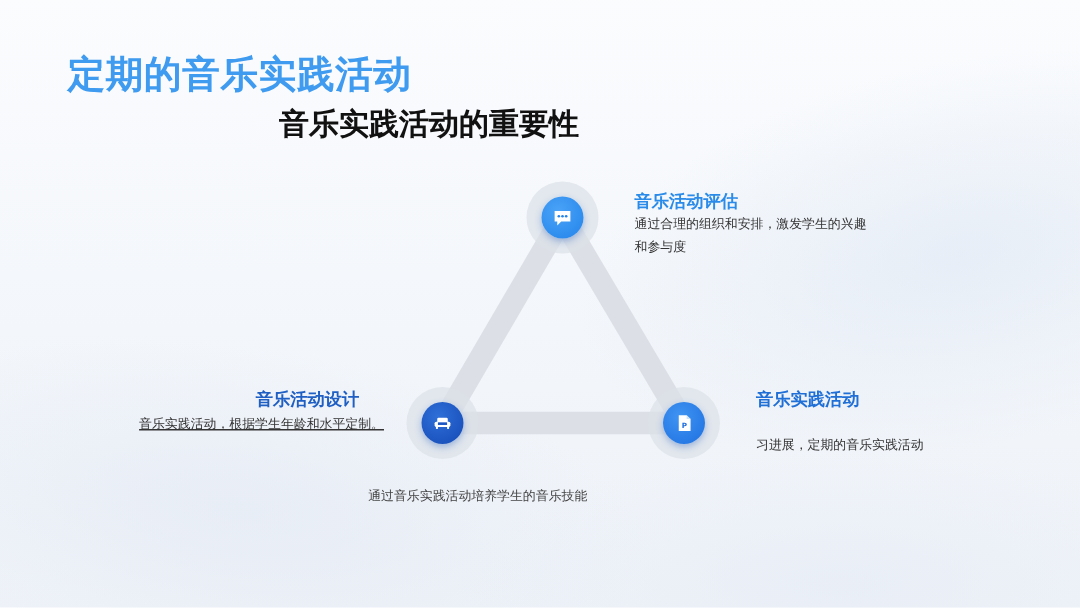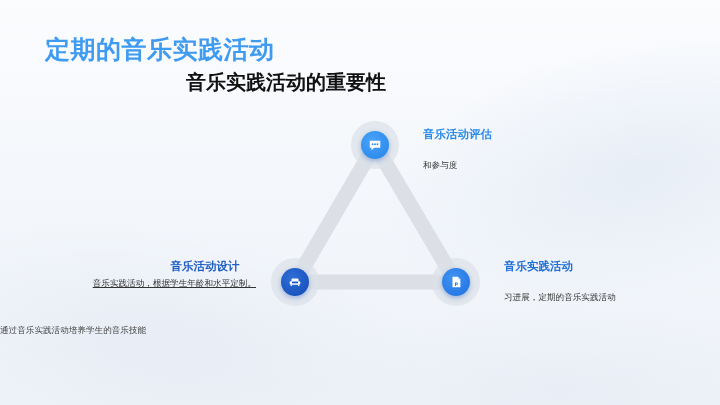--- a/index.html
+++ b/index.html
@@ -86,20 +86,21 @@
       position: absolute;
       font-size: 8.6px;
       line-height: 15px;
       color: #333;
       margin: 0;
     }
     .footer-note {
       position: absolute;
       left: 0; width: 637px;
       top: 325px;
+      text-align: center;
       font-size: 8.6px;
       color: #444;
     }
   </style>
 </head>
 <body>
 
 <div class="bg-wave w1"></div>
 <div class="bg-wave w2"></div>
 <div class="bg-wave w3"></div>
@@ -136,21 +137,21 @@
 <div class="node" style="left:442px; top:268px; background: radial-gradient(circle at 40% 35%, #3f94f2, #1e6fe0);">
   <svg viewBox="0 0 16 16">
     <path d="M4 2h6l3 3v9H4z" fill="#fff"></path>
     <path d="M10 2v3h3" fill="#cfe2fb"></path>
     <text x="6.2" y="12" font-size="5.5" font-family="DejaVu Sans, sans-serif" font-weight="bold" fill="#1e6fe0">P</text>
   </svg>
 </div>
 
 <h3 class="card-heading" style="left:423px; top:127px; color:#2a8be8;">音乐活动评估</h3>
 <p class="card-text" style="left:423px; top:143px; width:180px;">
-  <br>
+  <span>通过合理的组织和安排，激发学生的兴趣</span><br>
   <span>和参与度</span>
 </p>
 
 <h3 class="card-heading" style="left:155px; width:100px; text-align:center; top:259px; color:#1f5fc4;">音乐活动设计</h3>
 <p class="card-text" style="left:60px; width:196px; text-align:right; top:276px;text-decoration:underline;">
   <span>音乐实践活动，根据学生年龄和水平定制。</span>
 </p>
 
 <h3 class="card-heading" style="left:504px; top:259px; color:#1f6fd6;">音乐实践活动</h3>
 <p class="card-text" style="left:504px; top:275px; width:180px;">

